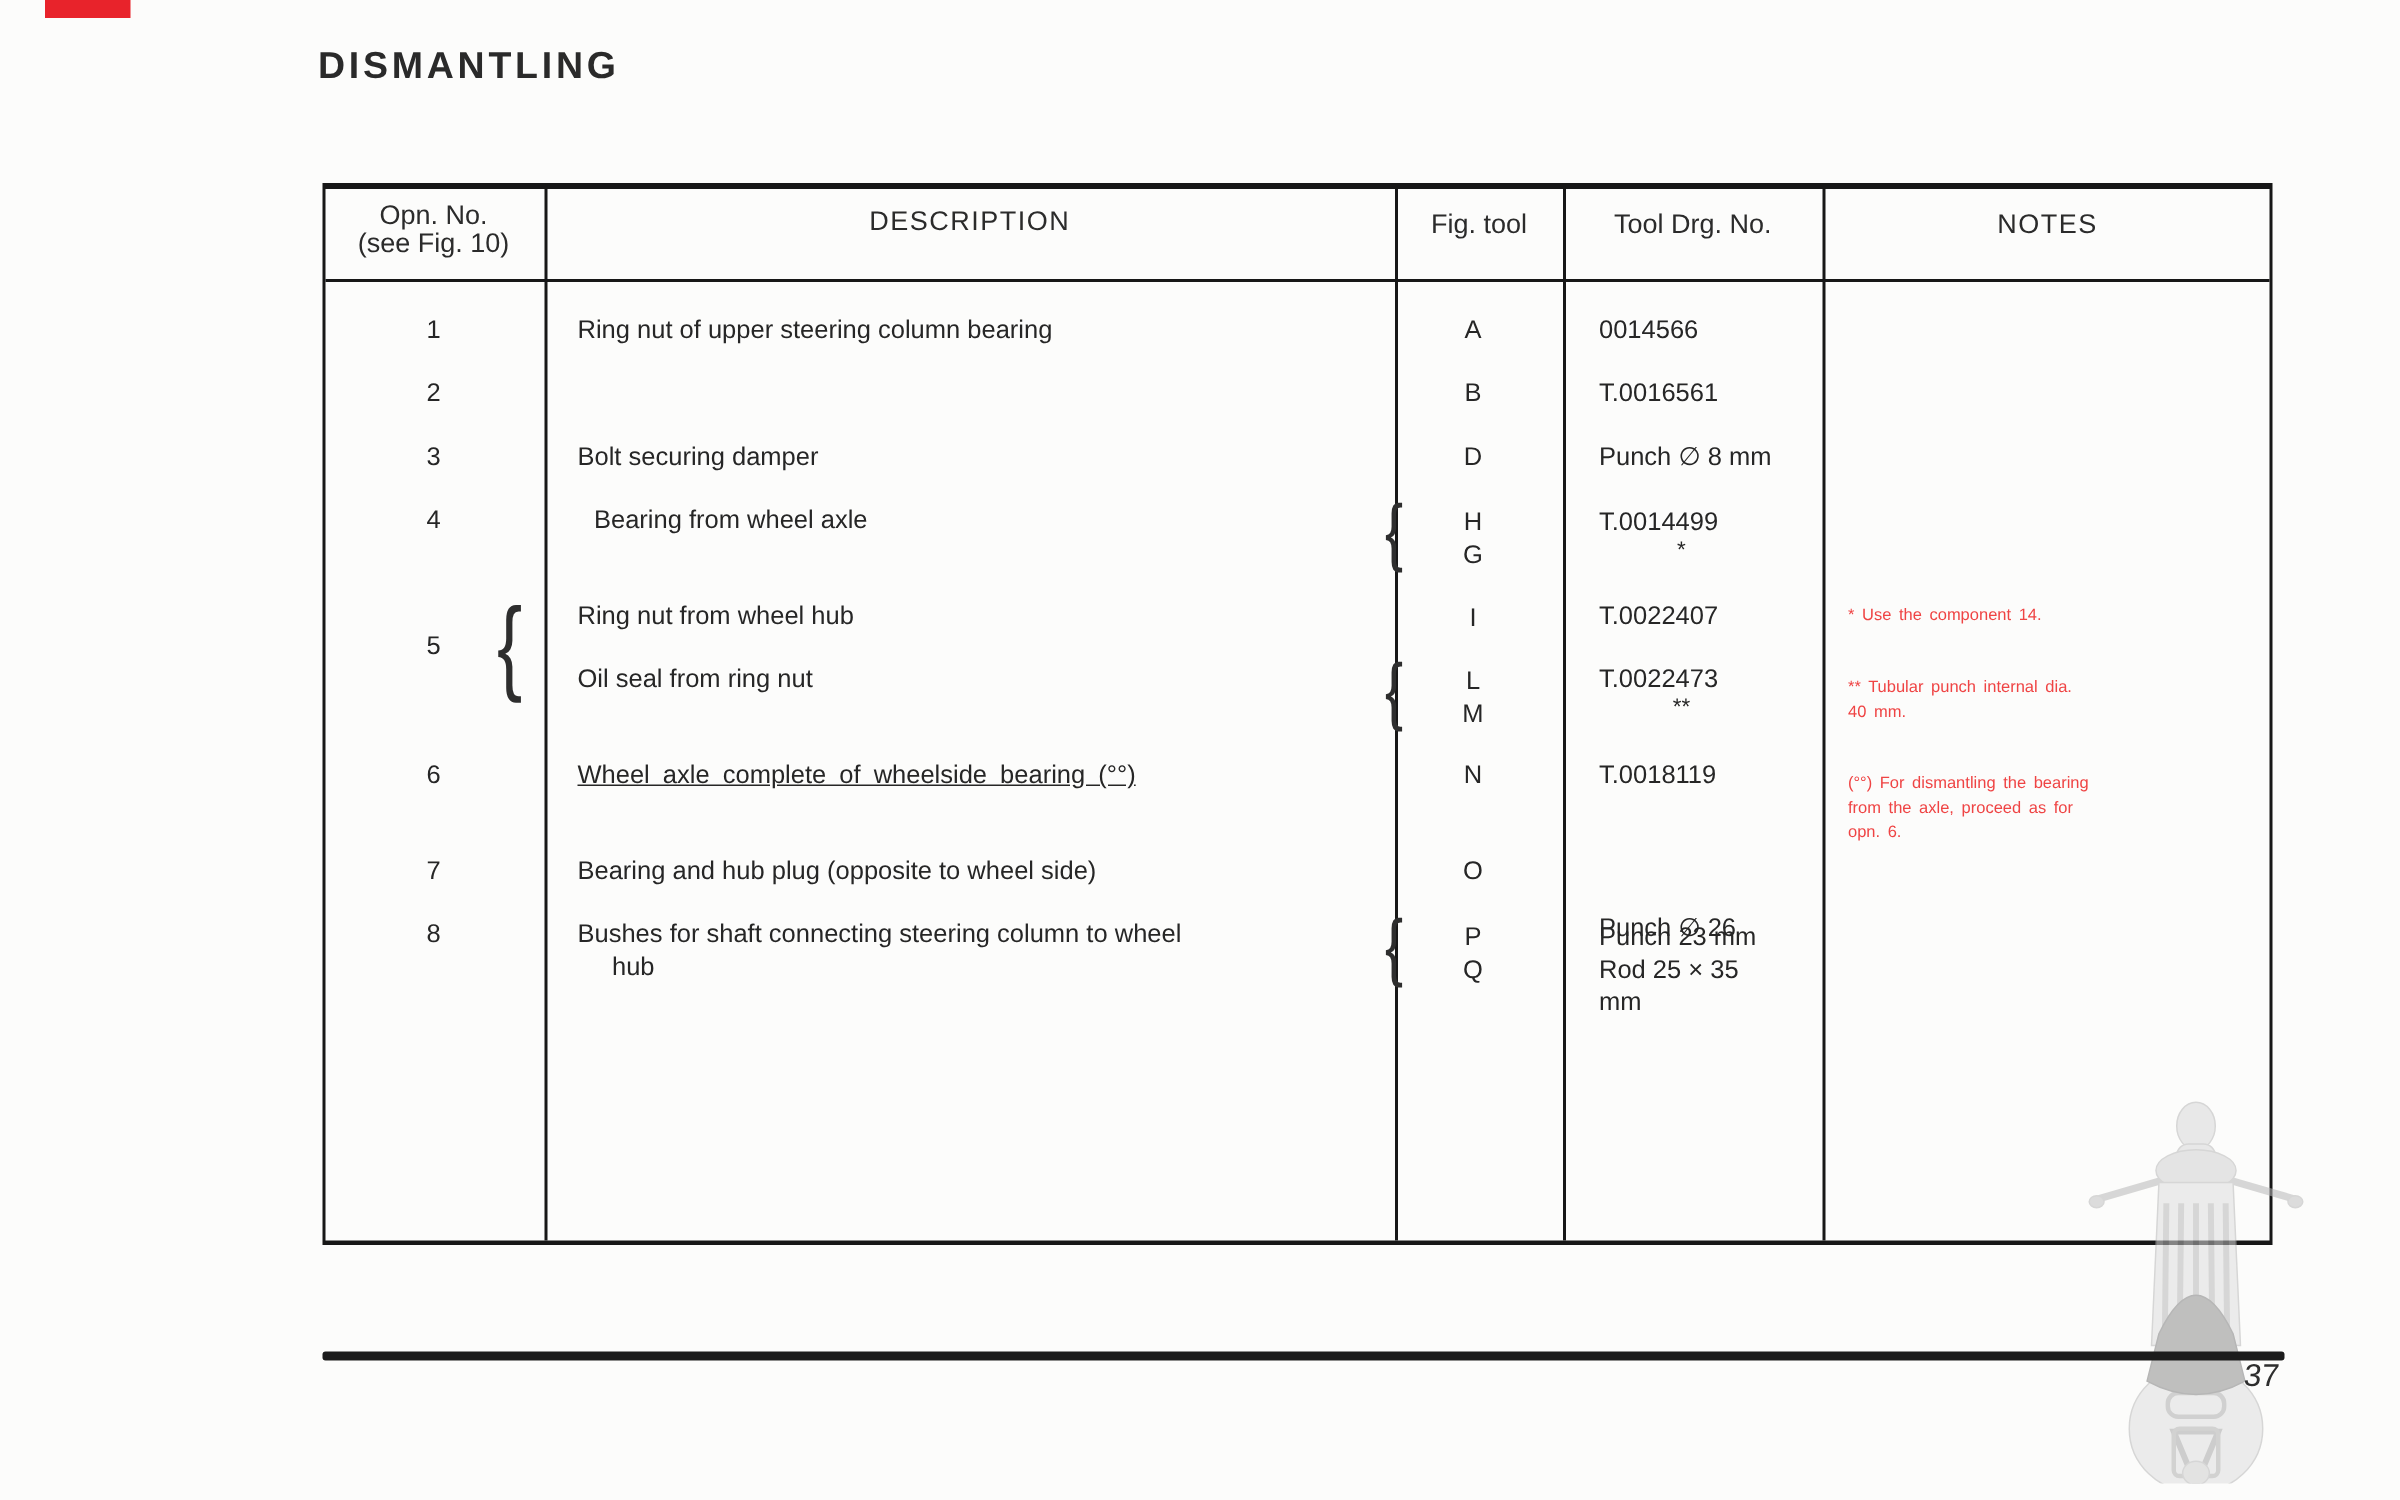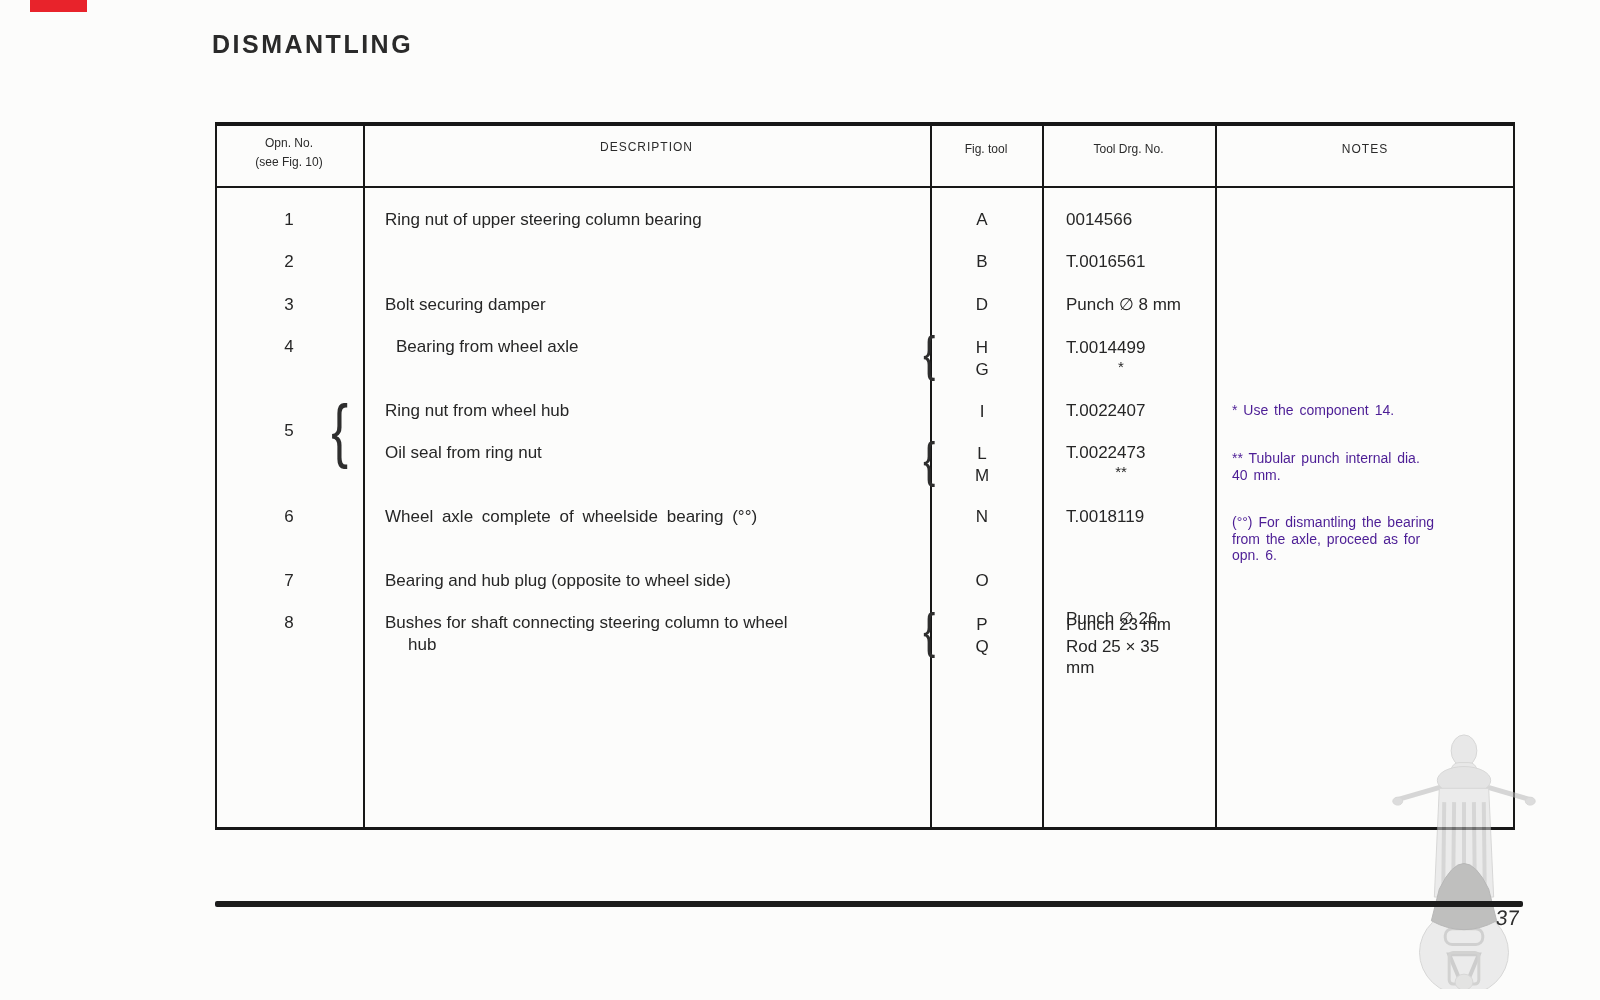--- a/index.html
+++ b/index.html
@@ -34,35 +34,35 @@
   .vsep{position:absolute;top:0;bottom:0;width:2px;background:#171717;}
   .vsep.s1{left:146px;}
   .vsep.s2{left:713px;}
   .vsep.s3{left:825px;}
   .vsep.s4{left:998px;}
   .hsep{position:absolute;left:0;right:0;top:60px;height:2px;background:#171717;}
   .cell{
     position:absolute;font-size:17px;color:#262626;white-space:nowrap;
     line-height:22px;
   }
-  .hdr{font-size:12px;color:#2b2b2b;text-align:center;line-height:19px;}
+  .hdr{font-size:18px;color:#2b2b2b;text-align:center;line-height:19px;}
   .box{position:absolute;text-align:center;}
   .notecell{
-    position:absolute;font-size:14px;color:#4c1d95;line-height:16.5px;
+    position:absolute;font-size:11px;color:#ef4444;line-height:16.5px;
     white-space:pre-line;width:258px;word-spacing:2px;
   }
   .mark{font-size:15px;}
   .brace{
     position:absolute;color:#2e2e2e;font-weight:400;
     transform:scaleX(0.72);transform-origin:center;
     line-height:1;
   }
   .brace.small{font-size:50px;left:921px;}
   .brace.big{font-size:70px;left:328px;}
-  .wide{word-spacing:4px;}
+  .wide{word-spacing:4px;text-decoration:underline;}
   .bottom-rule{
     position:absolute;left:215px;top:901px;width:1308px;height:6px;
     background:#1c1c1c;border-radius:2px;
   }
   .watermark-text{
     position:absolute;left:1360px;top:842px;
     font-size:26px;font-weight:700;letter-spacing:1px;
     color:rgba(118,118,118,0.82);white-space:nowrap;
   }
   .page-number{

